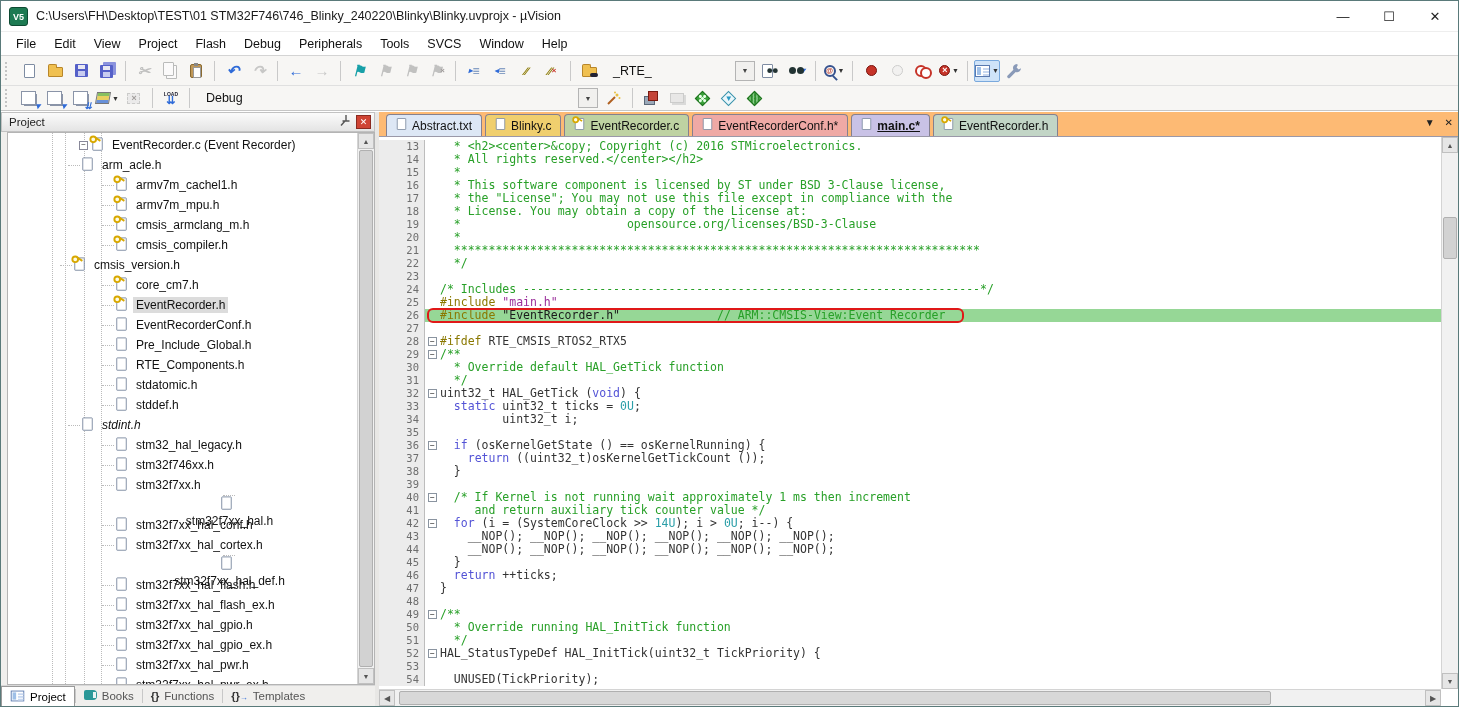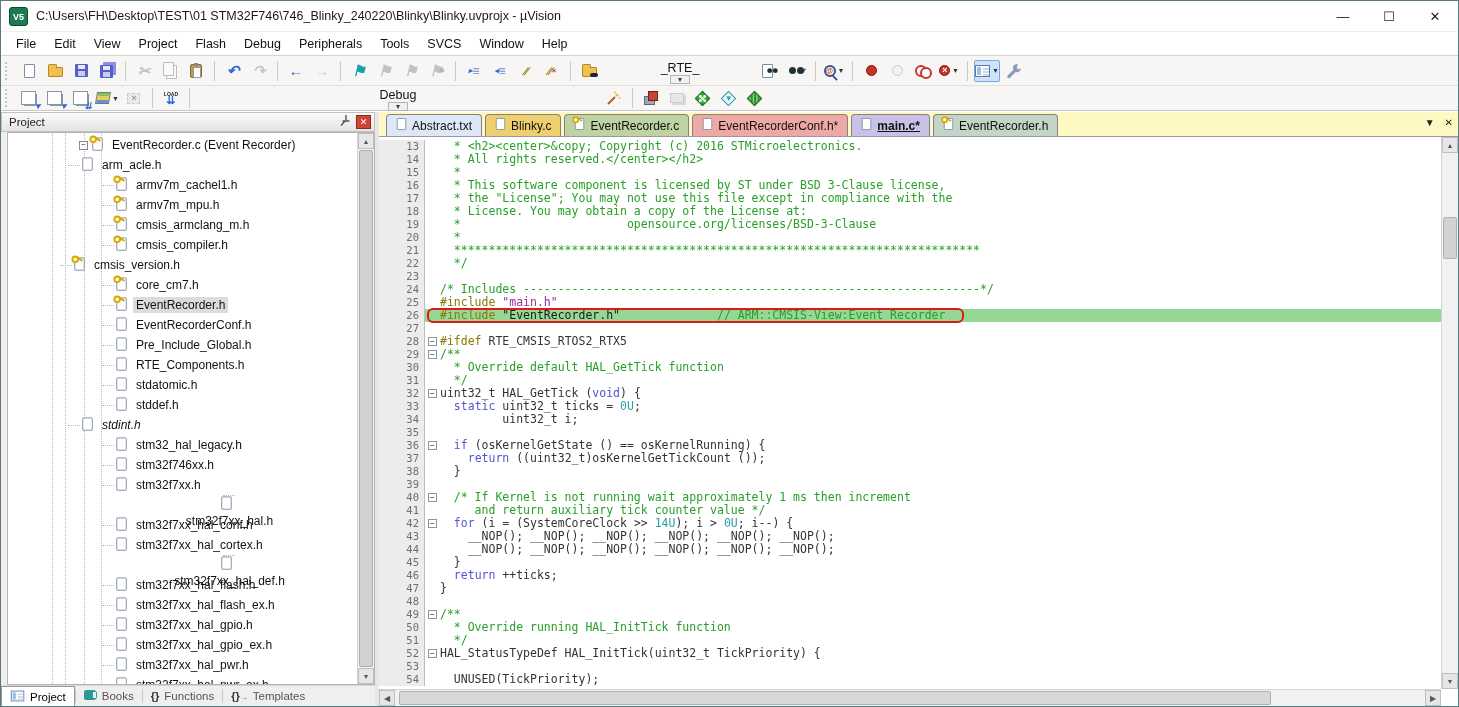--- a/index.html
+++ b/index.html
@@ -26,21 +26,21 @@
   .tbar { display:flex; align-items:center; background:#f7f6f4; border-top:1px solid #e0e0e0; }
   #tb1 { height:30px; border-top:1px solid #d4d4d4; }
   #tb2 { height:26px; border-bottom:1px solid #c6c6c6; }
   .grip { width:5px; height:18px; border-left:2px dotted #c4c4c4; margin:0 6px 0 4px; }
   .tbtn { min-width:24px; height:22px; display:inline-flex; align-items:center; justify-content:center;
           margin:0 1px; border:1px solid transparent; border-radius:2px; position:relative; }
   .tbtn.gray { filter:grayscale(.95); opacity:.55; }
   .tbtn.active { background:#cfe3f8; border-color:#7aa9dd; }
   .tsep { width:1px; height:20px; background:#c9c9c9; margin:0 5px; }
   .ddc { font-size:7px; color:#333; margin-left:2px; }
-  .combo { display:flex; align-items:center; height:20px; margin:0 3px;flex-direction:column; }
+  .combo { display:flex; align-items:center; height:20px; margin:0 3px; }
   .combo .val { font-size:12.5px; color:#111; padding:0 8px; }
   .combo .cbtn { width:20px; height:20px; border:1px solid #b4b4b4; background:#f1f0ee;
                  display:flex; align-items:center; justify-content:center; font-size:7px; color:#444; }
 
   
   .sh-doc { display:inline-block; width:11px; height:14px; background:#fff; border:1px solid #7e8ca2;
             border-radius:1px; position:relative; }
   .sh-doc.key::before { content:""; position:absolute; left:-4px; top:-3px; width:4px; height:4px;
             border:2px solid #d8a800; border-radius:50%; background:#fffce0; }
   .sh-doc.key::after { content:""; position:absolute; left:2px; top:0; width:6px; height:2px;
@@ -142,21 +142,21 @@
              align-items:stretch; font-size:11.5px; color:#555; border-top:1px solid #d8d8d8; }
   .ptab { display:flex; align-items:center; gap:5px; padding:0 8px; }
   .ptab.active { background:#fff; border:1px solid #9a9a9a; border-bottom:none; color:#000; }
   .ptabsep { width:1px; background:#c8c8c8; margin:3px 0; }
 
   
   #split { position:absolute; left:374px; top:0; width:4px; bottom:0; background:#e8e7e5; }
 
   
   #editor { position:absolute; left:378px; top:0; right:0; bottom:0; background:#fff; }
-  #tabbar { height:25px; background:#fef9c3; border-bottom:1px solid #9a98a8; display:flex;
+  #tabbar { height:25px; background:#fdba74; border-bottom:1px solid #9a98a8; display:flex;
             align-items:flex-end; padding-left:7px; position:relative; }
   .etab { height:22px; display:flex; align-items:center; gap:5px; padding:0 9px; font-size:12px;
           border:1px solid #84808f; border-bottom:none; border-radius:4px 4px 0 0; margin-right:3px; color:#111; }
   .etab .sh-doc { transform:scale(.85); }
   .etab.active span { font-weight:bold; text-decoration:underline; }
   #tab-controls { position:absolute; right:5px; top:5px; display:flex; gap:10px; font-size:10px; color:#222; }
   #code { position:absolute; top:25px; left:0; right:17px; bottom:17px; overflow:hidden; padding-top:3px;
           font-family:"DejaVu Sans Mono",monospace; font-size:11.5px; line-height:13px; }
   .crow { height:13px; display:flex; position:relative; }
   .lnum { width:46px; flex:0 0 46px; text-align:right; padding-right:5px; background:#ececec; color:#6e6e6e;

